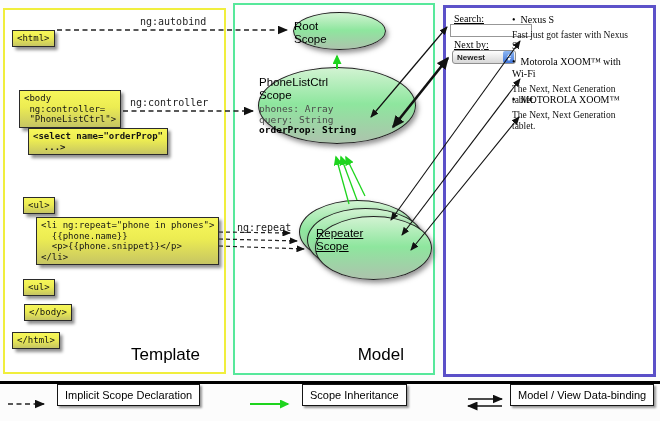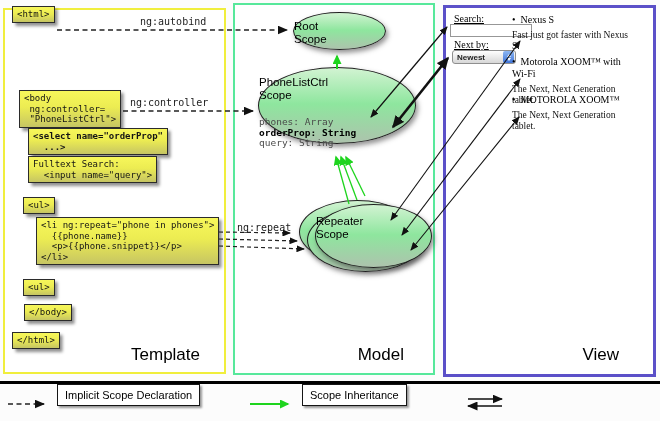--- a/index.html
+++ b/index.html
@@ -54,58 +54,55 @@
 <body>
 
 <div class="canvas">
 
   <div class="col col-template"></div>
   <div class="col col-model"></div>
   <div class="col col-view"></div>
 
   <div class="col-label" style="left:60px;top:345px;width:140px;">Template</div>
   <div class="col-label" style="left:264px;top:345px;width:140px;">Model</div>
-  <div class="col-label" style="left:479px;top:345px;width:140px;">View</div>
 
-  <div class="codebox" style="left:12px;top:6px;">&lt;html&gt;</div>
+  <div class="codebox" style="left:12px;top:30px;">&lt;html&gt;</div>
   <div class="annot" style="left:140px;top:16px;">ng:autobind</div>
   <div class="codebox" style="left:19px;top:90px;">&lt;body
  ng:controller=
  "PhoneListCtrl"&gt;</div>
   <div class="annot" style="left:130px;top:97px;">ng:controller</div>
   <div class="codebox bold" style="left:28px;top:128px;">&lt;select name="orderProp"
   ...&gt;</div>
-  <div class="codebox" style="left:28px;top:156px;">Fulltext Search:
-  &lt;input name="query"&gt;</div>
   <div class="codebox" style="left:23px;top:197px;">&lt;ul&gt;</div>
   <div class="codebox" style="left:36px;top:217px;">&lt;li ng:repeat="phone in phones"&gt;
   {{phone.name}}
   &lt;p&gt;{{phone.snippet}}&lt;/p&gt;
 &lt;/li&gt;</div>
   <div class="annot" style="left:237px;top:222px;">ng:repeat</div>
   <div class="codebox" style="left:23px;top:279px;">&lt;ul&gt;</div>
   <div class="codebox" style="left:24px;top:304px;">&lt;/body&gt;</div>
   <div class="codebox" style="left:12px;top:332px;">&lt;/html&gt;</div>
 
   <div class="ellipse" style="left:293px;top:12px;width:93px;height:38px;padding-top:7px;">
     <div class="scope-title">Root
 Scope</div>
   </div>
 
   <div class="ellipse" style="left:258px;top:67px;width:158px;height:77px;padding-top:8px;">
     <div class="scope-title">PhoneListCtrl
 Scope</div>
-    <div class="scope-prop" style="margin-top:16px;">phones: Array</div>
+    <div class="scope-prop" style="margin-top:3px;">phones: Array</div>
+    <div class="scope-prop">query: String</div>
     <div class="scope-prop bold">orderProp: String</div>
-    <div class="scope-prop">query: String</div>
   </div>
 
   <div class="ellipse" style="left:299px;top:200px;width:117px;height:64px;"></div>
   <div class="ellipse" style="left:307px;top:208px;width:117px;height:64px;"></div>
-  <div class="ellipse" style="left:315px;top:204px;width:117px;height:64px;padding-top:10px;">
+  <div class="ellipse" style="left:315px;top:216px;width:117px;height:64px;padding-top:10px;text-decoration:underline;">
     <div class="scope-title">Repeater
 Scope</div>
   </div>
 
   <div class="v-label" style="left:454px;top:13px;">Search:</div>
   <input class="v-input" type="text" value="" style="">
   <div class="v-label" style="left:454px;top:39px;">Next by:</div>
   <div class="dropdown">
     <span class="dd-text">Newest</span>
     <span class="dd-stepper">
@@ -123,20 +120,21 @@
     <div class="v-snippet">The Next, Next Generation tablet.</div>
   </div>
   <div class="v-item" style="top:94px;">
     <div class="v-name"><span class="blt">•</span><span>MOTOROLA XOOM™</span></div>
     <div class="v-snippet">The Next, Next Generation tablet.</div>
   </div>
 
   <div class="sep-line"></div>
   <div class="legend-box" style="left:57px;">Implicit Scope Declaration</div>
   <div class="legend-box" style="left:302px;">Scope Inheritance</div>
+  <div class="legend-box" style="left:510px;">Model / View Data-binding</div>
 
   <svg class="overlay" width="660" height="421" viewBox="0 0 660 421">
     <defs>
       <marker id="ah" markerUnits="userSpaceOnUse" markerWidth="11" markerHeight="9" refX="9.5" refY="4.5" orient="auto-start-reverse">
         <path d="M0,0 L10.5,4.5 L0,9 z" fill="#111"></path>
       </marker>
       <marker id="ahS" markerUnits="userSpaceOnUse" markerWidth="9" markerHeight="7" refX="7.5" refY="3.5" orient="auto-start-reverse">
         <path d="M0,0 L8.5,3.5 L0,7 z" fill="#111"></path>
       </marker>
       <marker id="ahT" markerUnits="userSpaceOnUse" markerWidth="13" markerHeight="11" refX="11" refY="5.5" orient="auto-start-reverse">

